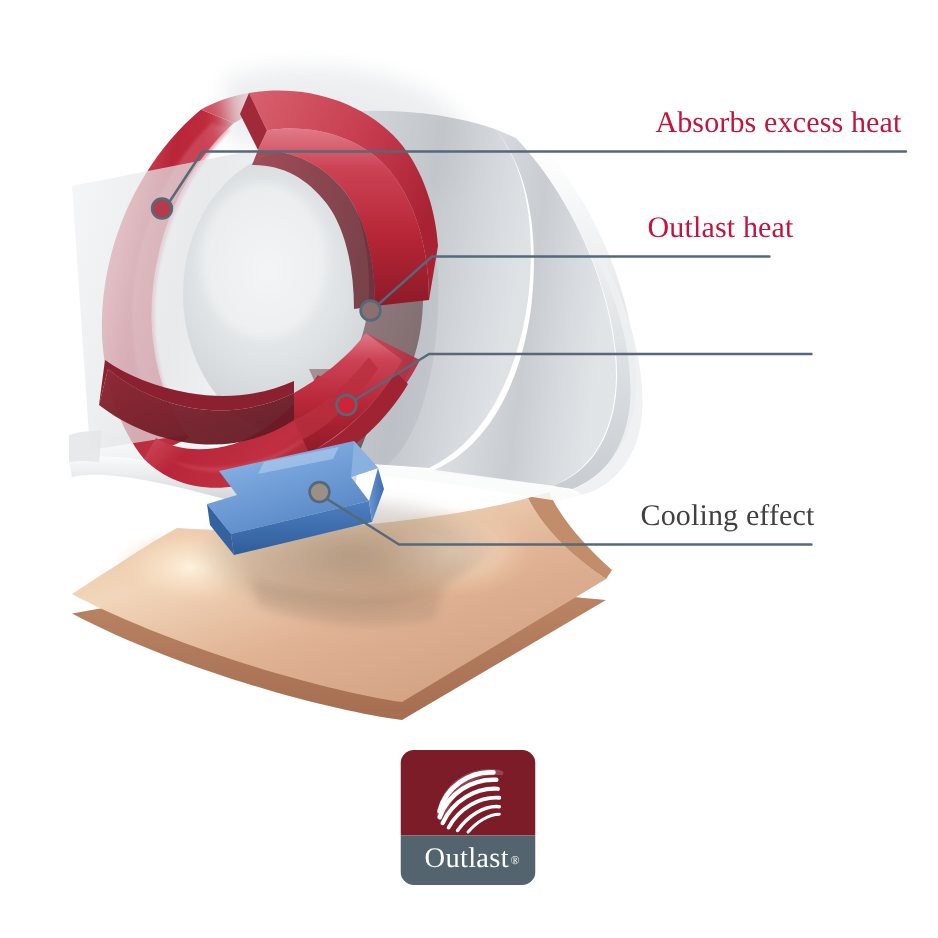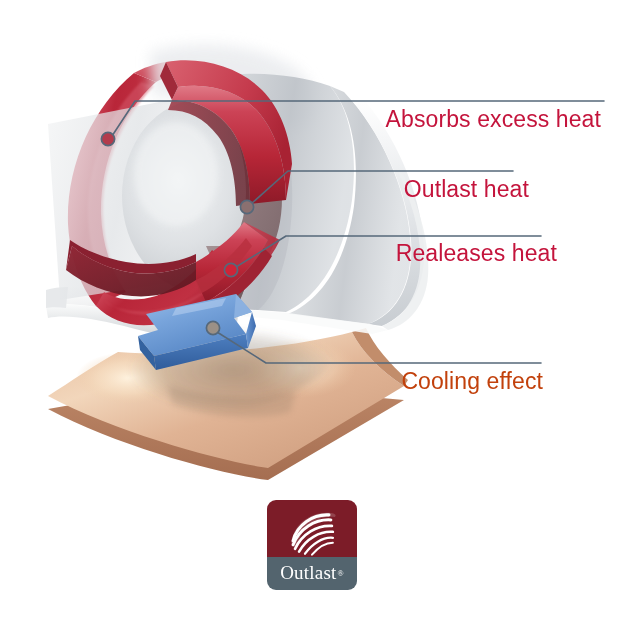--- a/index.html
+++ b/index.html
@@ -20,29 +20,28 @@
   }
   #scene {
     position: absolute;
     inset: 0;
     width: 625px;
     height: 625px;
   }
   .callout-label {
     position: absolute;
     white-space: nowrap;
-    font-family: Liberation Sans, sans-serif;
-    font-size: 23px;
+    font-family: Liberation Serif, serif;
+    font-size: 20px;
     letter-spacing: 0.1px;
     line-height: 1;
     text-align: right;
-    margin-top: 36px;
   }
   .callout-label.red   { color: #C4143C; }
-  .callout-label.blue  { color: #c2410c; }
+  .callout-label.blue  { color: #404040; }
 
   #label-absorbs { right: 24px; top: 72px; }
   #label-stores  { right: 96px; top: 142px; }
   #label-release { right: 68px; top: 206px; }
   #label-cooling { right: 82px; top: 334px; }
 
   #logo-block {
     position: absolute;
     left: 267px;
     top: 500px;
@@ -67,27 +66,27 @@
     background: #53646E;
   }
   #logo-swoosh {
     position: absolute;
     left: 0; top: 0;
     width: 100%;
     height: 63%;
   }
   #logo-wordmark {
     position: absolute;
-    left: 0;
+    left: 16px;
     bottom: 0;
     width: 100%;
     height: 37%;
     display: flex;
     align-items: center;
-    justify-content: center;
+    justify-content: flex-start;
     color: #ffffff;
     font-family: "Liberation Serif", serif;
     font-size: 19px;
     letter-spacing: 0.2px;
   }
   #logo-wordmark .reg {
     font-size: 8px;
     vertical-align: super;
     margin-left: 1px;
   }
@@ -416,21 +415,20 @@
       <circle cx="247" cy="207" r="6.6" fill="#8A7070" stroke="#56687A" stroke-width="1.7"></circle>
       <circle cx="231" cy="270" r="6.6" fill="#CE2438" stroke="#56687A" stroke-width="1.7"></circle>
       <circle cx="213" cy="328" r="6.6" fill="#9B9086" stroke="#56687A" stroke-width="1.7"></circle>
     </g>
   </svg>
 
   <div class="callout-label red" id="label-absorbs">Absorbs excess heat</div>
 
   <div class="callout-label red" id="label-stores">Outlast heat</div>
 
-  <div class="callout-label red" id="label-release">Realeases heat</div>
 
   <div class="callout-label blue" id="label-cooling">Cooling effect</div>
 
   <div id="logo-block">
     <div id="logo-top"></div>
     <div id="logo-bottom"></div>
 
     <svg id="logo-swoosh" viewBox="0 0 90 57" xmlns="http://www.w3.org/2000/svg">
       <g fill="none" stroke="#FFFFFF" stroke-linecap="round">
         <path d="M 26 41 C 30 25 46 14 62 15" stroke-width="3.2"></path>

